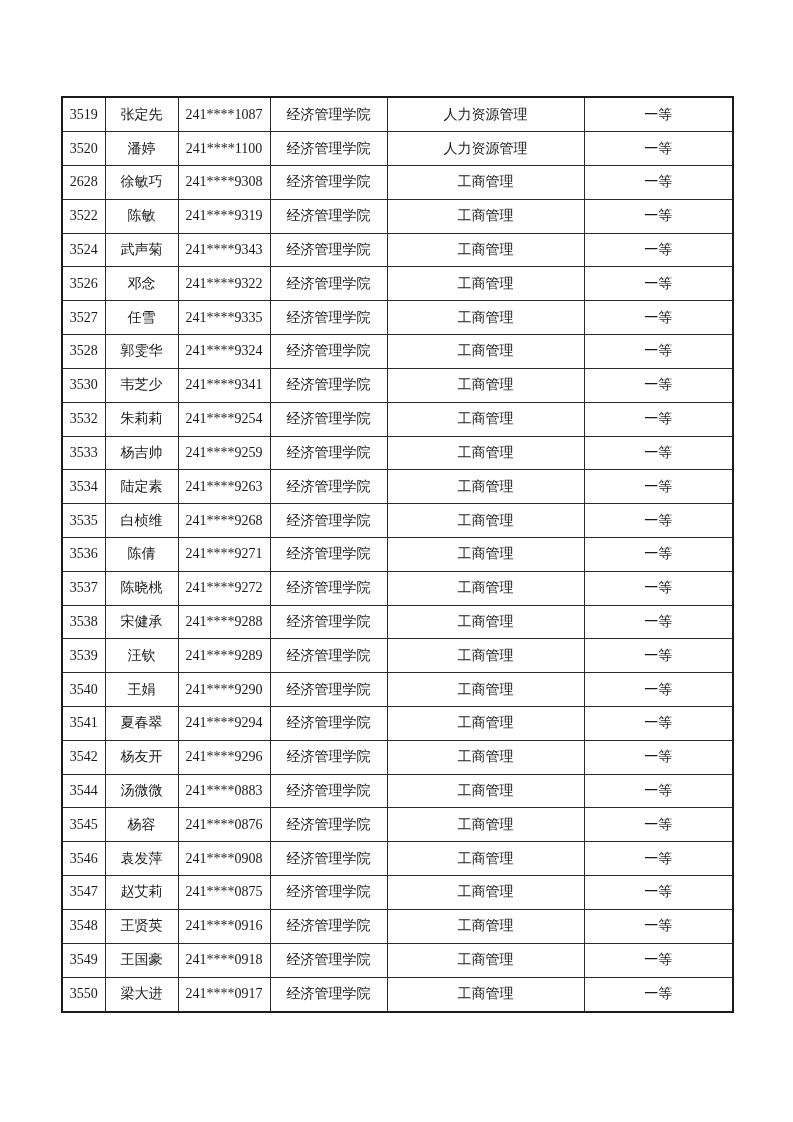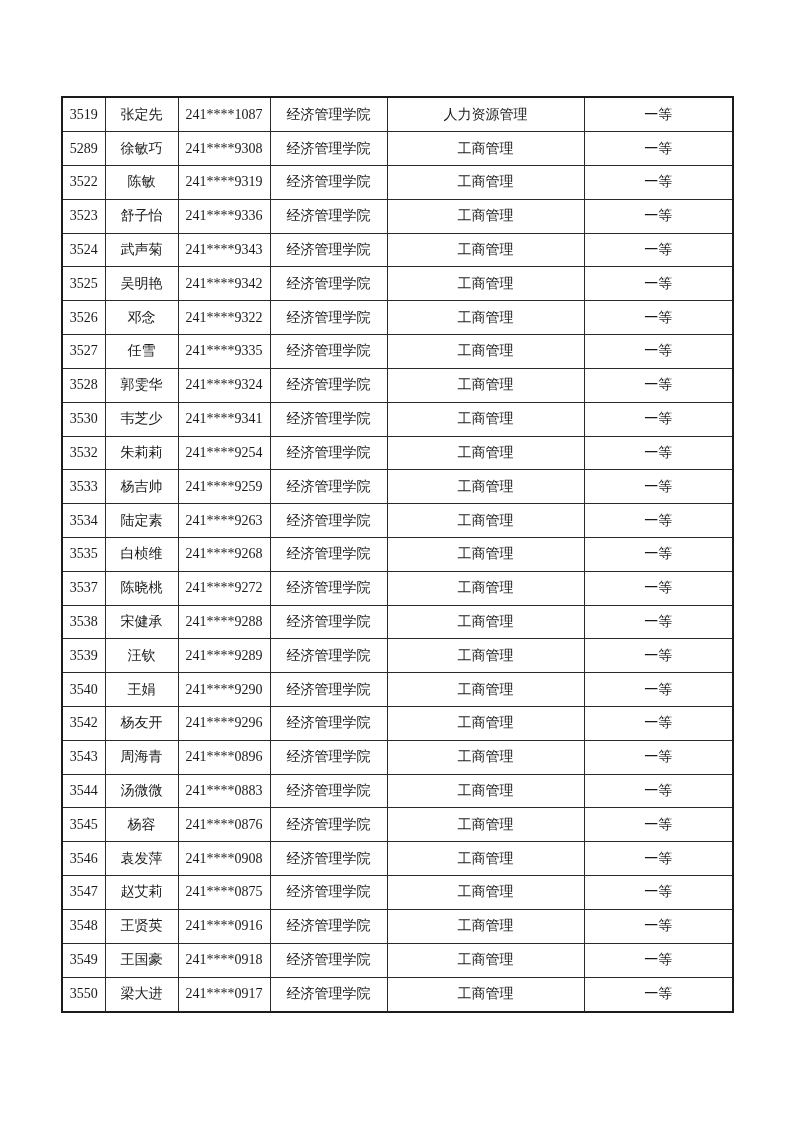--- a/index.html
+++ b/index.html
@@ -59,60 +59,52 @@
     <tbody>
         <tr>
           <td>3519</td>
           <td>张定先</td>
           <td>241****1087</td>
           <td>经济管理学院</td>
           <td>人力资源管理</td>
           <td>一等</td>
         </tr>
         <tr>
-          <td>5289</td>
+          <td>3520</td>
+          <td>潘婷</td>
+          <td>241****1100</td>
+          <td>经济管理学院</td>
+          <td>人力资源管理</td>
+          <td>一等</td>
+        </tr>
+        <tr>
+          <td>2628</td>
           <td>徐敏巧</td>
           <td>241****9308</td>
           <td>经济管理学院</td>
           <td>工商管理</td>
           <td>一等</td>
         </tr>
         <tr>
           <td>3522</td>
           <td>陈敏</td>
           <td>241****9319</td>
           <td>经济管理学院</td>
           <td>工商管理</td>
           <td>一等</td>
         </tr>
         <tr>
-          <td>3523</td>
-          <td>舒子怡</td>
-          <td>241****9336</td>
-          <td>经济管理学院</td>
-          <td>工商管理</td>
-          <td>一等</td>
-        </tr>
-        <tr>
           <td>3524</td>
           <td>武声菊</td>
           <td>241****9343</td>
           <td>经济管理学院</td>
           <td>工商管理</td>
           <td>一等</td>
         </tr>
         <tr>
-          <td>3525</td>
-          <td>吴明艳</td>
-          <td>241****9342</td>
-          <td>经济管理学院</td>
-          <td>工商管理</td>
-          <td>一等</td>
-        </tr>
-        <tr>
           <td>3526</td>
           <td>邓念</td>
           <td>241****9322</td>
           <td>经济管理学院</td>
           <td>工商管理</td>
           <td>一等</td>
         </tr>
         <tr>
           <td>3527</td>
           <td>任雪</td>
@@ -163,20 +155,28 @@
         </tr>
         <tr>
           <td>3535</td>
           <td>白桢维</td>
           <td>241****9268</td>
           <td>经济管理学院</td>
           <td>工商管理</td>
           <td>一等</td>
         </tr>
         <tr>
+          <td>3536</td>
+          <td>陈倩</td>
+          <td>241****9271</td>
+          <td>经济管理学院</td>
+          <td>工商管理</td>
+          <td>一等</td>
+        </tr>
+        <tr>
           <td>3537</td>
           <td>陈晓桃</td>
           <td>241****9272</td>
           <td>经济管理学院</td>
           <td>工商管理</td>
           <td>一等</td>
         </tr>
         <tr>
           <td>3538</td>
           <td>宋健承</td>
@@ -195,31 +195,31 @@
         </tr>
         <tr>
           <td>3540</td>
           <td>王娟</td>
           <td>241****9290</td>
           <td>经济管理学院</td>
           <td>工商管理</td>
           <td>一等</td>
         </tr>
         <tr>
+          <td>3541</td>
+          <td>夏春翠</td>
+          <td>241****9294</td>
+          <td>经济管理学院</td>
+          <td>工商管理</td>
+          <td>一等</td>
+        </tr>
+        <tr>
           <td>3542</td>
           <td>杨友开</td>
           <td>241****9296</td>
-          <td>经济管理学院</td>
-          <td>工商管理</td>
-          <td>一等</td>
-        </tr>
-        <tr>
-          <td>3543</td>
-          <td>周海青</td>
-          <td>241****0896</td>
           <td>经济管理学院</td>
           <td>工商管理</td>
           <td>一等</td>
         </tr>
         <tr>
           <td>3544</td>
           <td>汤微微</td>
           <td>241****0883</td>
           <td>经济管理学院</td>
           <td>工商管理</td>

